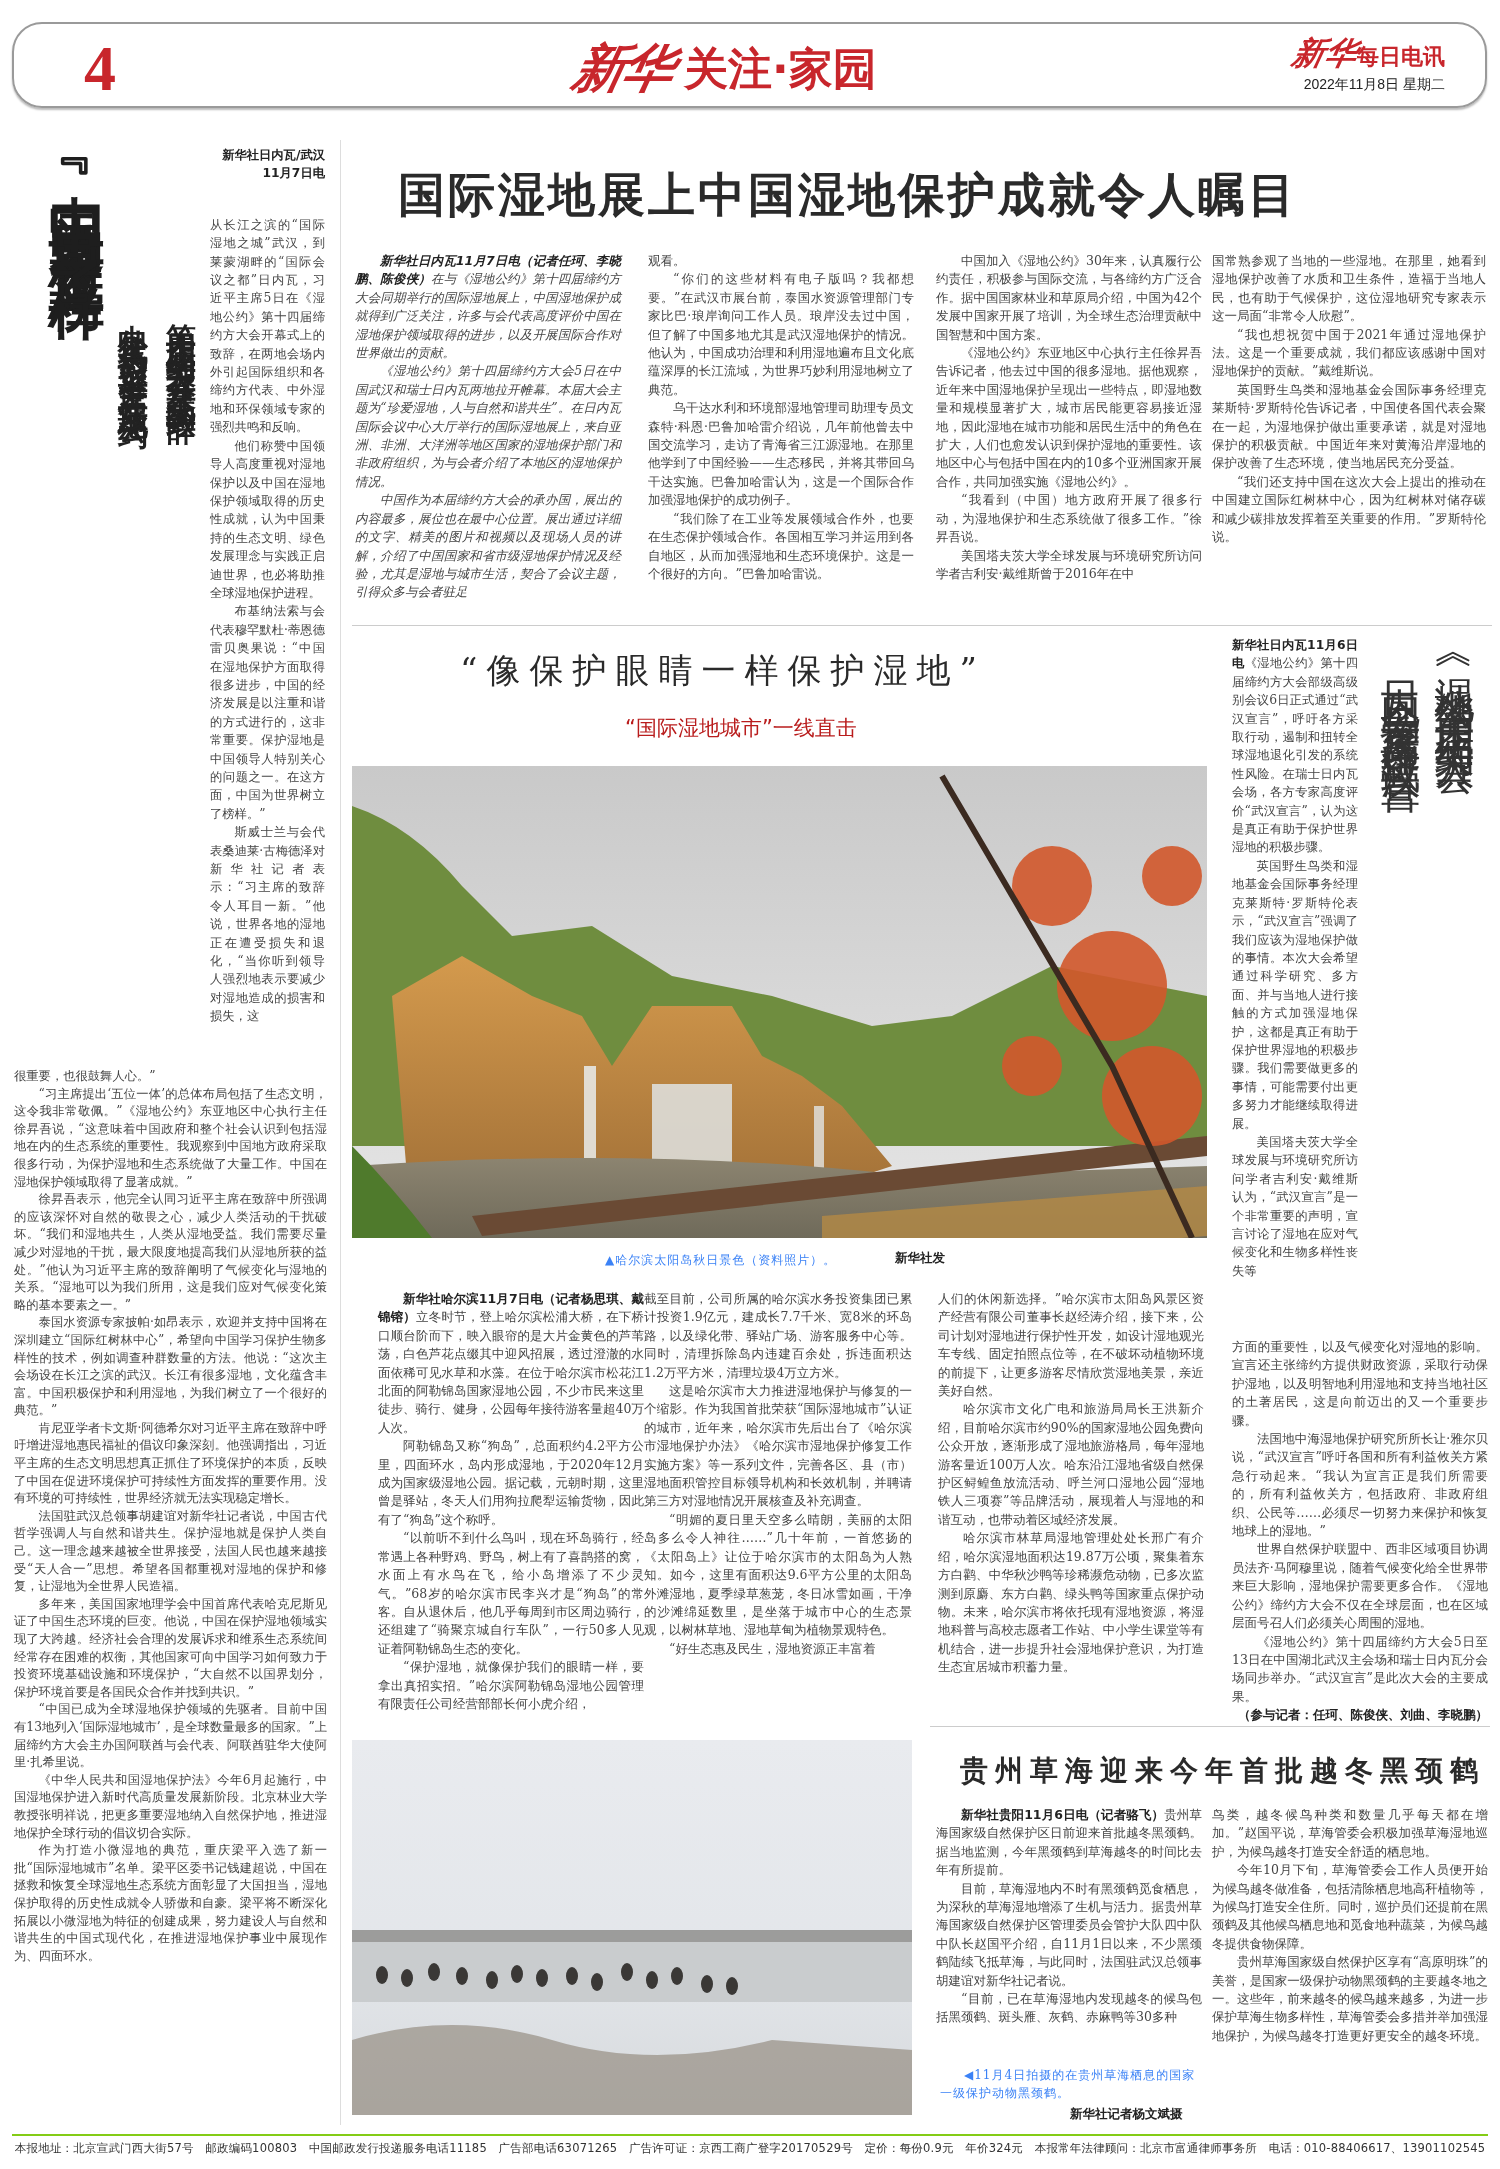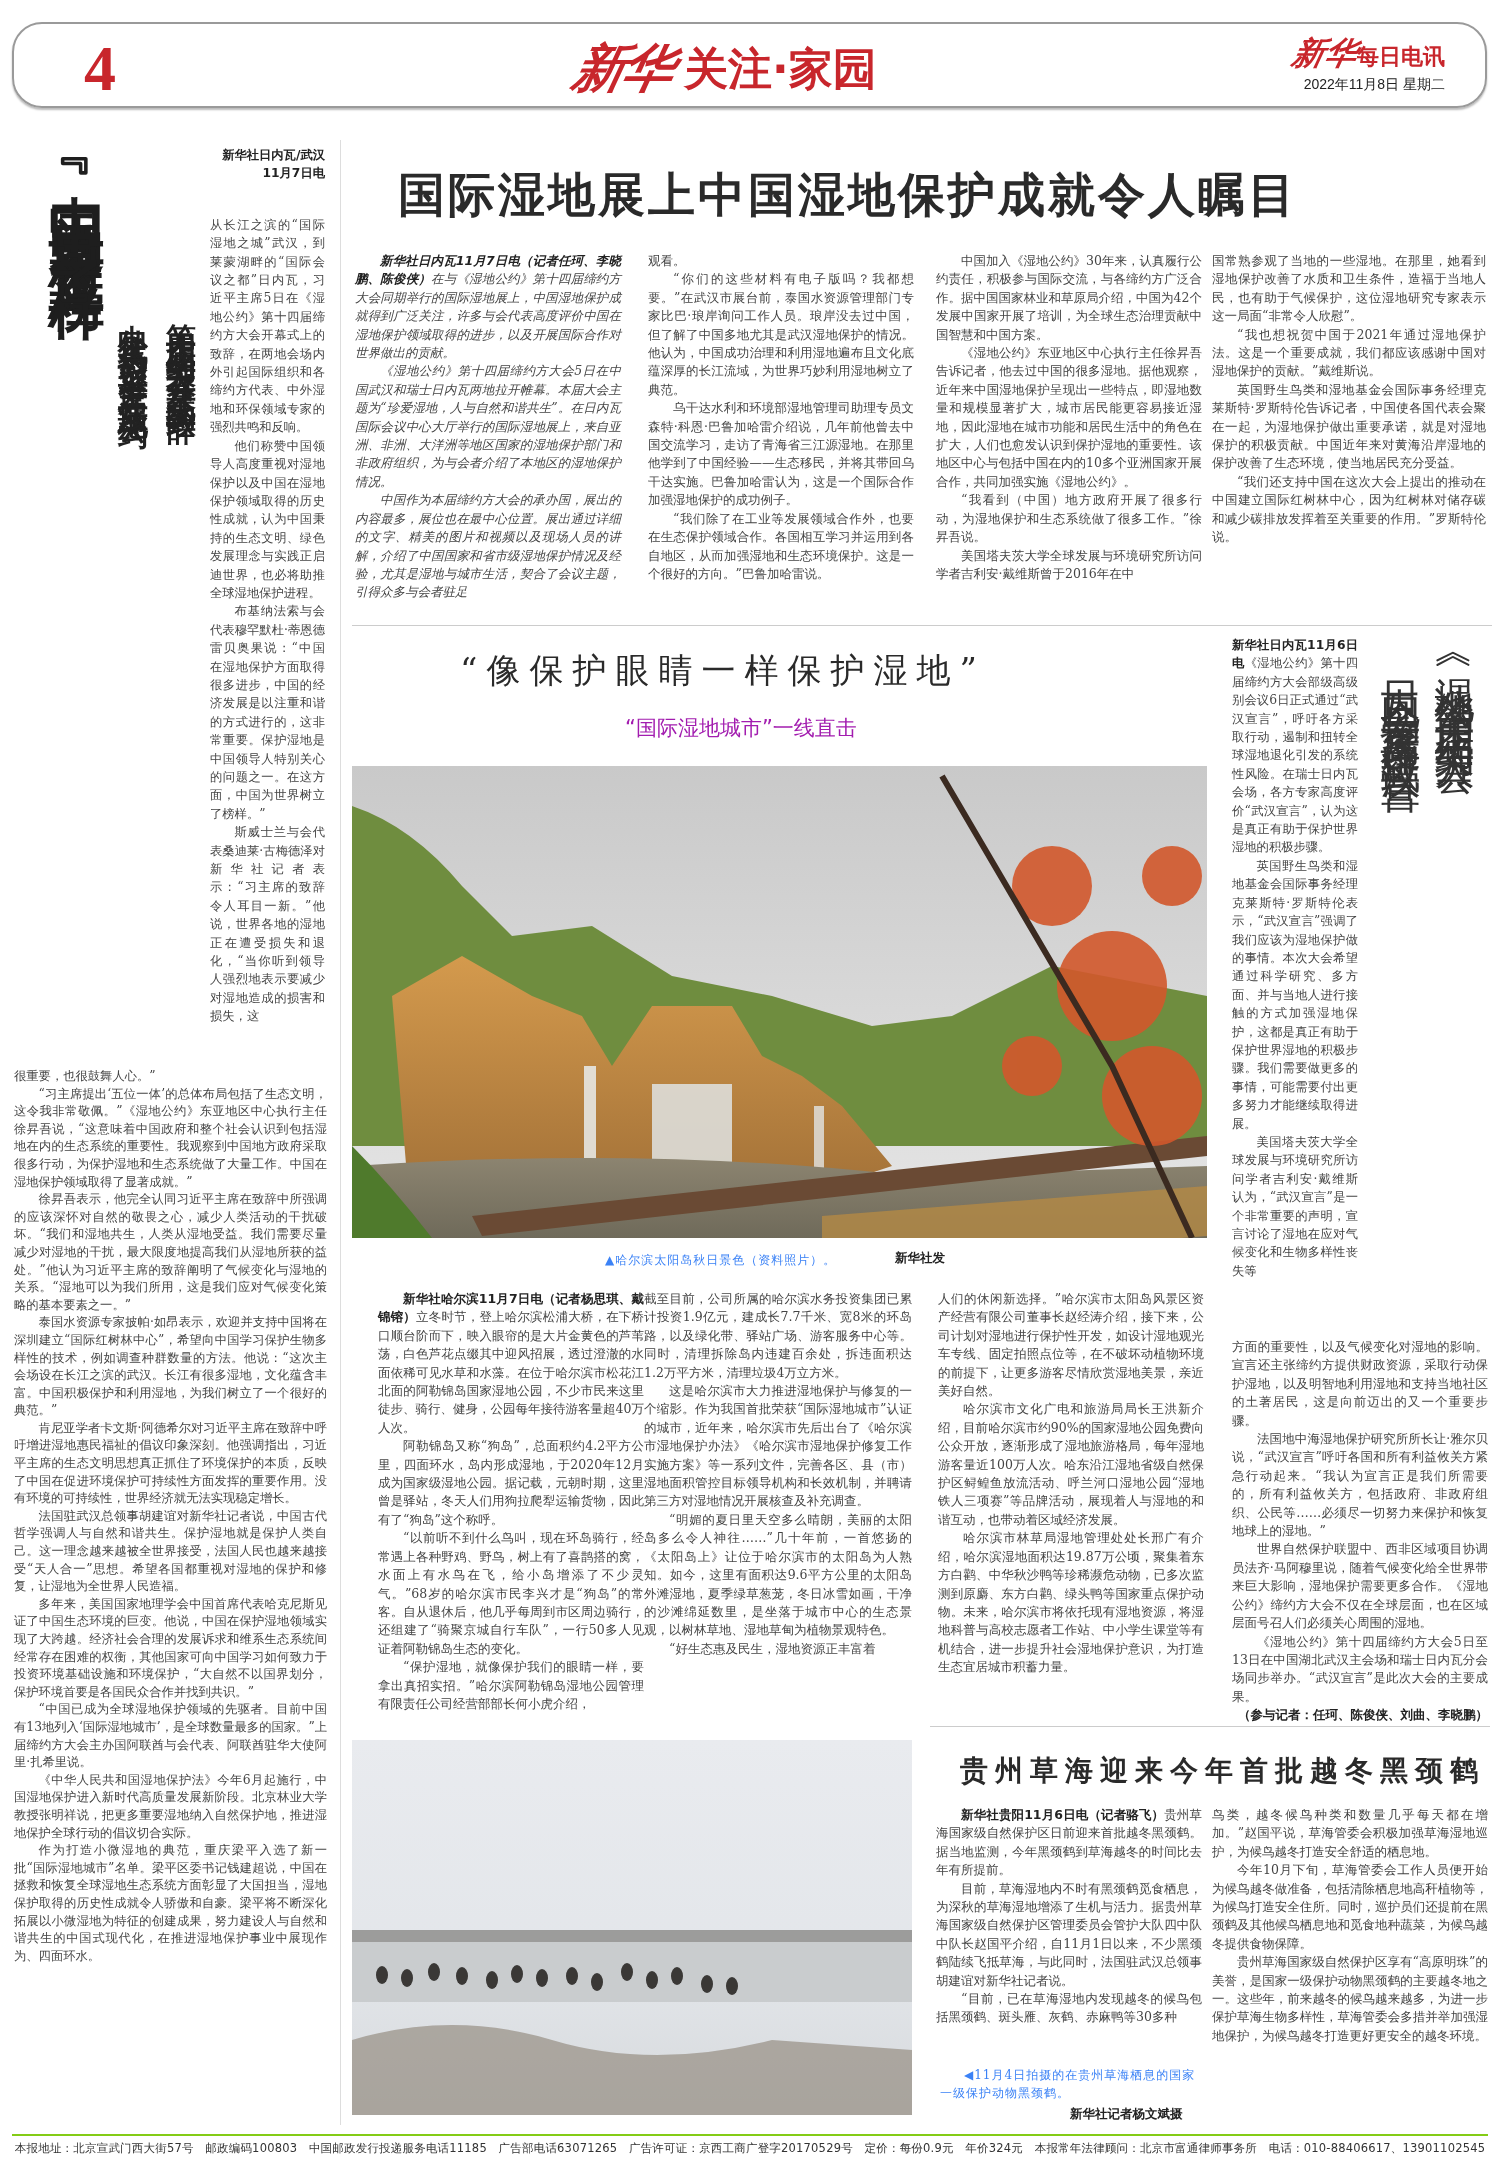--- a/index.html
+++ b/index.html
@@ -97,21 +97,21 @@
   <div class="col" style="left:1212px; top:252px; width:274px;">
     <p style="text-indent:0;">国常熟参观了当地的一些湿地。在那里，她看到湿地保护改善了水质和卫生条件，造福于当地人民，也有助于气候保护，这位湿地研究专家表示这一局面“非常令人欣慰”。</p>
     <p>“我也想祝贺中国于2021年通过湿地保护法。这是一个重要成就，我们都应该感谢中国对湿地保护的贡献。”戴维斯说。</p>
     <p>英国野生鸟类和湿地基金会国际事务经理克莱斯特·罗斯特伦告诉记者，中国使各国代表会聚在一起，为湿地保护做出重要承诺，就是对湿地保护的积极贡献。中国近年来对黄海沿岸湿地的保护改善了生态环境，使当地居民充分受益。</p>
     <p>“我们还支持中国在这次大会上提出的推动在中国建立国际红树林中心，因为红树林对储存碳和减少碳排放发挥着至关重要的作用。”罗斯特伦说。</p>
   </div>
 
   <div style="position:absolute;left:352px;top:625px;width:1140px;height:1px;background:#ccc;"></div>
 
   <div class="hl" style="left:460px; top:648px; font-size:34px; letter-spacing:9px; font-weight:normal;">“像保护眼睛一样保护湿地”</div>
-  <div class="hl" style="left:625px; top:714px; font-size:21px; font-weight:normal; font-family:'DejaVu Sans',sans-serif; color:#a21caf;">“国际湿地城市”一线直击</div>
+  <div class="hl" style="left:625px; top:714px; font-size:21px; font-weight:normal; font-family:'DejaVu Sans',sans-serif; color:#b91c1c;">“国际湿地城市”一线直击</div>
 
   <div class="photo" style="left:352px; top:766px; width:855px; height:472px;">
     <svg width="855" height="472" viewBox="0 0 855 472">
       <defs>
         <linearGradient id="sky" x1="0" y1="0" x2="0" y2="1">
             <stop offset="0" stop-color="#c9c9c9"></stop>
             <stop offset="1" stop-color="#e6e6e6"></stop>
           </linearGradient>
         <linearGradient id="water" x1="0" y1="0" x2="0" y2="1">
             <stop offset="0" stop-color="#8c8470"></stop>

